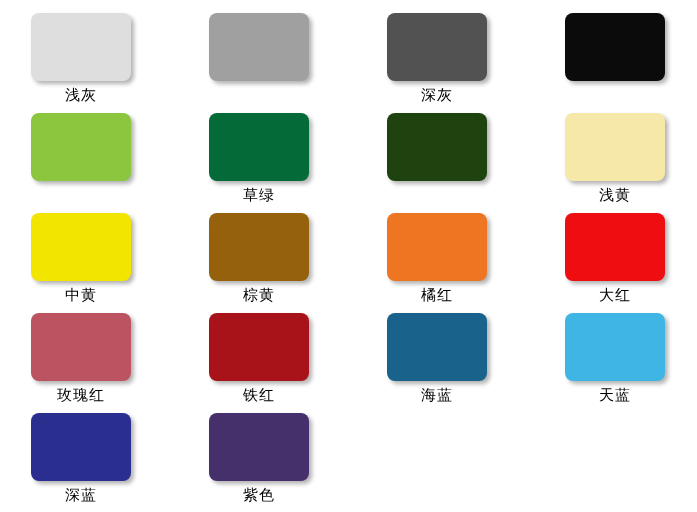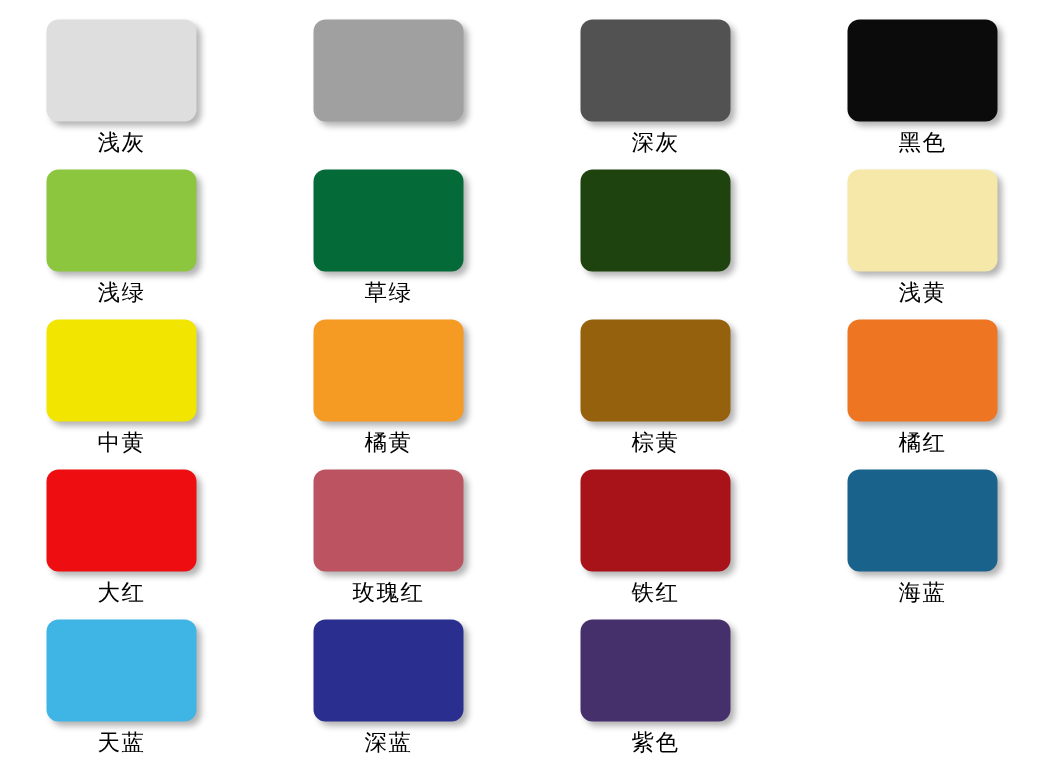--- a/index.html
+++ b/index.html
@@ -68,46 +68,40 @@
     </div>
     <div class="swatch-cell">
       <div class="chip" style="background-color: rgb(160, 160, 160);"></div>
     </div>
     <div class="swatch-cell">
       <div class="chip" style="background-color: rgb(82, 82, 82);"></div>
       <div class="chip-label">深灰</div>
     </div>
     <div class="swatch-cell">
       <div class="chip" style="background-color: rgb(11, 11, 11);"></div>
-      <div class="chip-label">黑色</div>
     </div>
 
     <div class="swatch-cell">
       <div class="chip" style="background-color: rgb(140, 198, 62);"></div>
-      <div class="chip-label">浅绿</div>
     </div>
     <div class="swatch-cell">
       <div class="chip" style="background-color: rgb(4, 106, 56);"></div>
       <div class="chip-label">草绿</div>
     </div>
     <div class="swatch-cell">
       <div class="chip" style="background-color: rgb(31, 67, 15);"></div>
     </div>
 
     <div class="swatch-cell">
       <div class="chip" style="background-color: rgb(245, 232, 168);"></div>
       <div class="chip-label">浅黄</div>
     </div>
     <div class="swatch-cell">
       <div class="chip" style="background-color: rgb(242, 229, 0);"></div>
       <div class="chip-label">中黄</div>
-    </div>
-    <div class="swatch-cell">
-      <div class="chip" style="background-color: rgb(245, 154, 35);"></div>
-      <div class="chip-label">橘黄</div>
     </div>
     <div class="swatch-cell">
       <div class="chip" style="background-color: rgb(150, 97, 12);"></div>
       <div class="chip-label">棕黄</div>
     </div>
 
     <div class="swatch-cell">
       <div class="chip" style="background-color: rgb(238, 118, 35);"></div>
       <div class="chip-label">橘红</div>
     </div>

